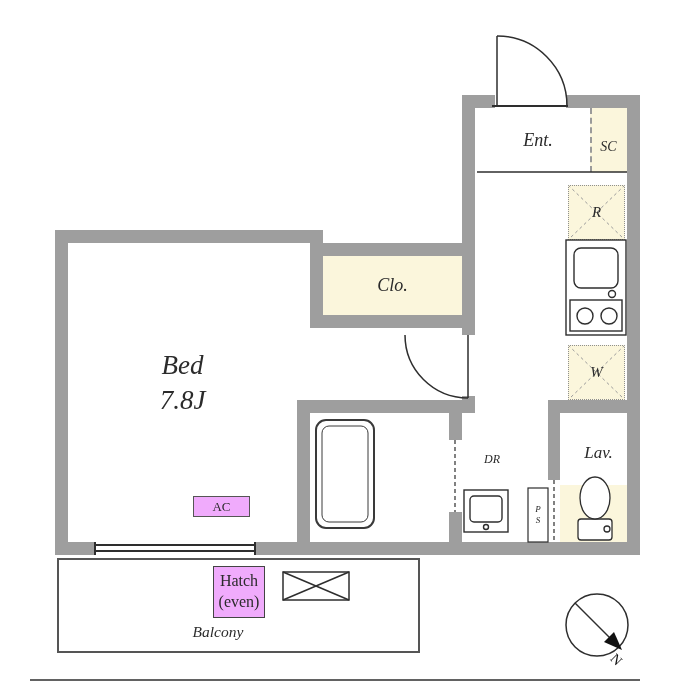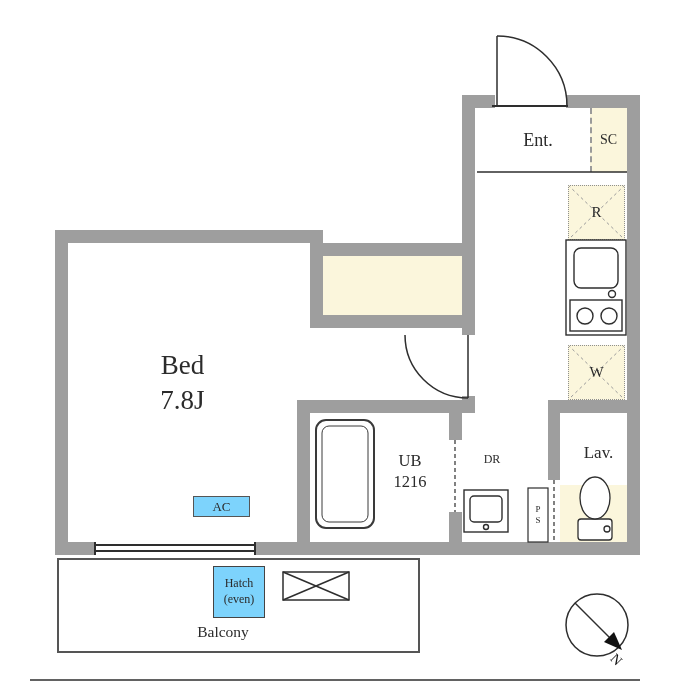--- a/index.html
+++ b/index.html
@@ -3,23 +3,23 @@
 <meta charset="utf-8">
 <style>
   html,body{margin:0;padding:0;background:#fff;}
   #plan{position:relative;width:700px;height:700px;background:#ffffff;
         font-family:"Liberation Serif","DejaVu Serif",serif;overflow:hidden;}
   .wall{position:absolute;background:#9e9e9e;}
   .fill{position:absolute;}
   .cream{background:#fbf6dc;}
   .dotted{border:1.5px dotted #8f8f8f;box-sizing:border-box;}
   .lbl{position:absolute;display:flex;align-items:center;justify-content:center;
-       color:#2b2b2b;text-align:center;}
+       color:#2b2b2b;text-align:center;font-style:italic;}
   .col{flex-direction:column;}
-  .box{position:absolute;background:#7dd3fc;border:1.5px solid #555;box-sizing:border-box;
+  .box{position:absolute;background:#f0abfc;border:1.5px solid #555;box-sizing:border-box;
        display:flex;align-items:center;justify-content:center;color:#2b2b2b;}
   .vert{writing-mode:vertical-rl;text-orientation:upright;letter-spacing:1px;}
   svg.overlay{position:absolute;left:0;top:0;}
   .balcony-rect{position:absolute;border:2px solid #555;box-sizing:border-box;background:transparent;}
 </style>
 </head>
 <body>
 
 <div id="plan">
 
@@ -126,50 +126,49 @@
       <circle cx="597" cy="625" r="31" fill="none" stroke="#2e2e2e" stroke-width="1.5"></circle>
       <line x1="575" y1="603" x2="610" y2="638" stroke="#2e2e2e" stroke-width="1.5"></line>
       <polygon points="622,650 604,642 614,632" fill="#111111"></polygon>
       <text x="616" y="664" font-size="14" fill="#111111" text-anchor="middle" transform="rotate(45,616,660)" font-family="Liberation Serif, DejaVu Serif, serif">N</text>
     </g>
   </svg>
 
   <div class="lbl" style="left:488px;top:124px;width:100px;height:32px;font-size:18px;">
     <span>Ent.</span>
   </div>
-  <div class="lbl" style="left:590px;top:125px;width:37px;height:30px;font-size:14px;">
+  <div class="lbl" style="left:590px;top:125px;width:37px;height:30px;font-size:14px;align-items:flex-end;">
     <span>SC</span>
   </div>
   <div class="lbl" style="left:568px;top:197px;width:57px;height:30px;font-size:15px;">
     <span>R</span>
   </div>
   <div class="lbl" style="left:568px;top:357px;width:57px;height:30px;font-size:15px;">
     <span>W</span>
   </div>
+  <div class="lbl" style="left:323px;top:269px;width:139px;height:32px;font-size:18px;">
+    <span>Clo.</span>
+  </div>
   <div class="lbl col" style="left:68px;top:328px;width:229px;height:110px;font-size:27px;line-height:1.28;">
     <div>Bed</div>
     <div>7.8J</div>
-  </div>
-  <div class="lbl col" style="left:378px;top:448px;width:64px;height:48px;font-size:16.5px;line-height:1.25;">
-    <div>UB</div>
-    <div>1216</div>
   </div>
   <div class="lbl" style="left:464px;top:446px;width:56px;height:26px;font-size:12px;">
     <span>DR</span>
   </div>
   <div class="lbl" style="left:560px;top:440px;width:77px;height:26px;font-size:17px;">
     <span>Lav.</span>
   </div>
   <div class="lbl vert" style="left:528px;top:490px;width:20px;height:50px;font-size:9px;">
     <span>PS</span>
   </div>
   <div class="box" style="left:193px;top:496px;width:57px;height:21px;font-size:13px;">
     <span>AC</span>
   </div>
-  <div class="box col" style="left:213px;top:566px;width:52px;height:52px;font-size:12px;line-height:1.3;border-color:#444;">
+  <div class="box col" style="left:213px;top:566px;width:52px;height:52px;font-size:16px;line-height:1.3;border-color:#444;">
     <div>Hatch</div>
     <div>(even)</div>
   </div>
-  <div class="lbl" style="left:46px;top:620px;width:322px;height:24px;font-size:15.5px;padding-left:16px;">
+  <div class="lbl" style="left:57px;top:620px;width:322px;height:24px;font-size:15.5px;">
     <span>Balcony</span>
   </div>
 
 </div>
 
 </body></html>

